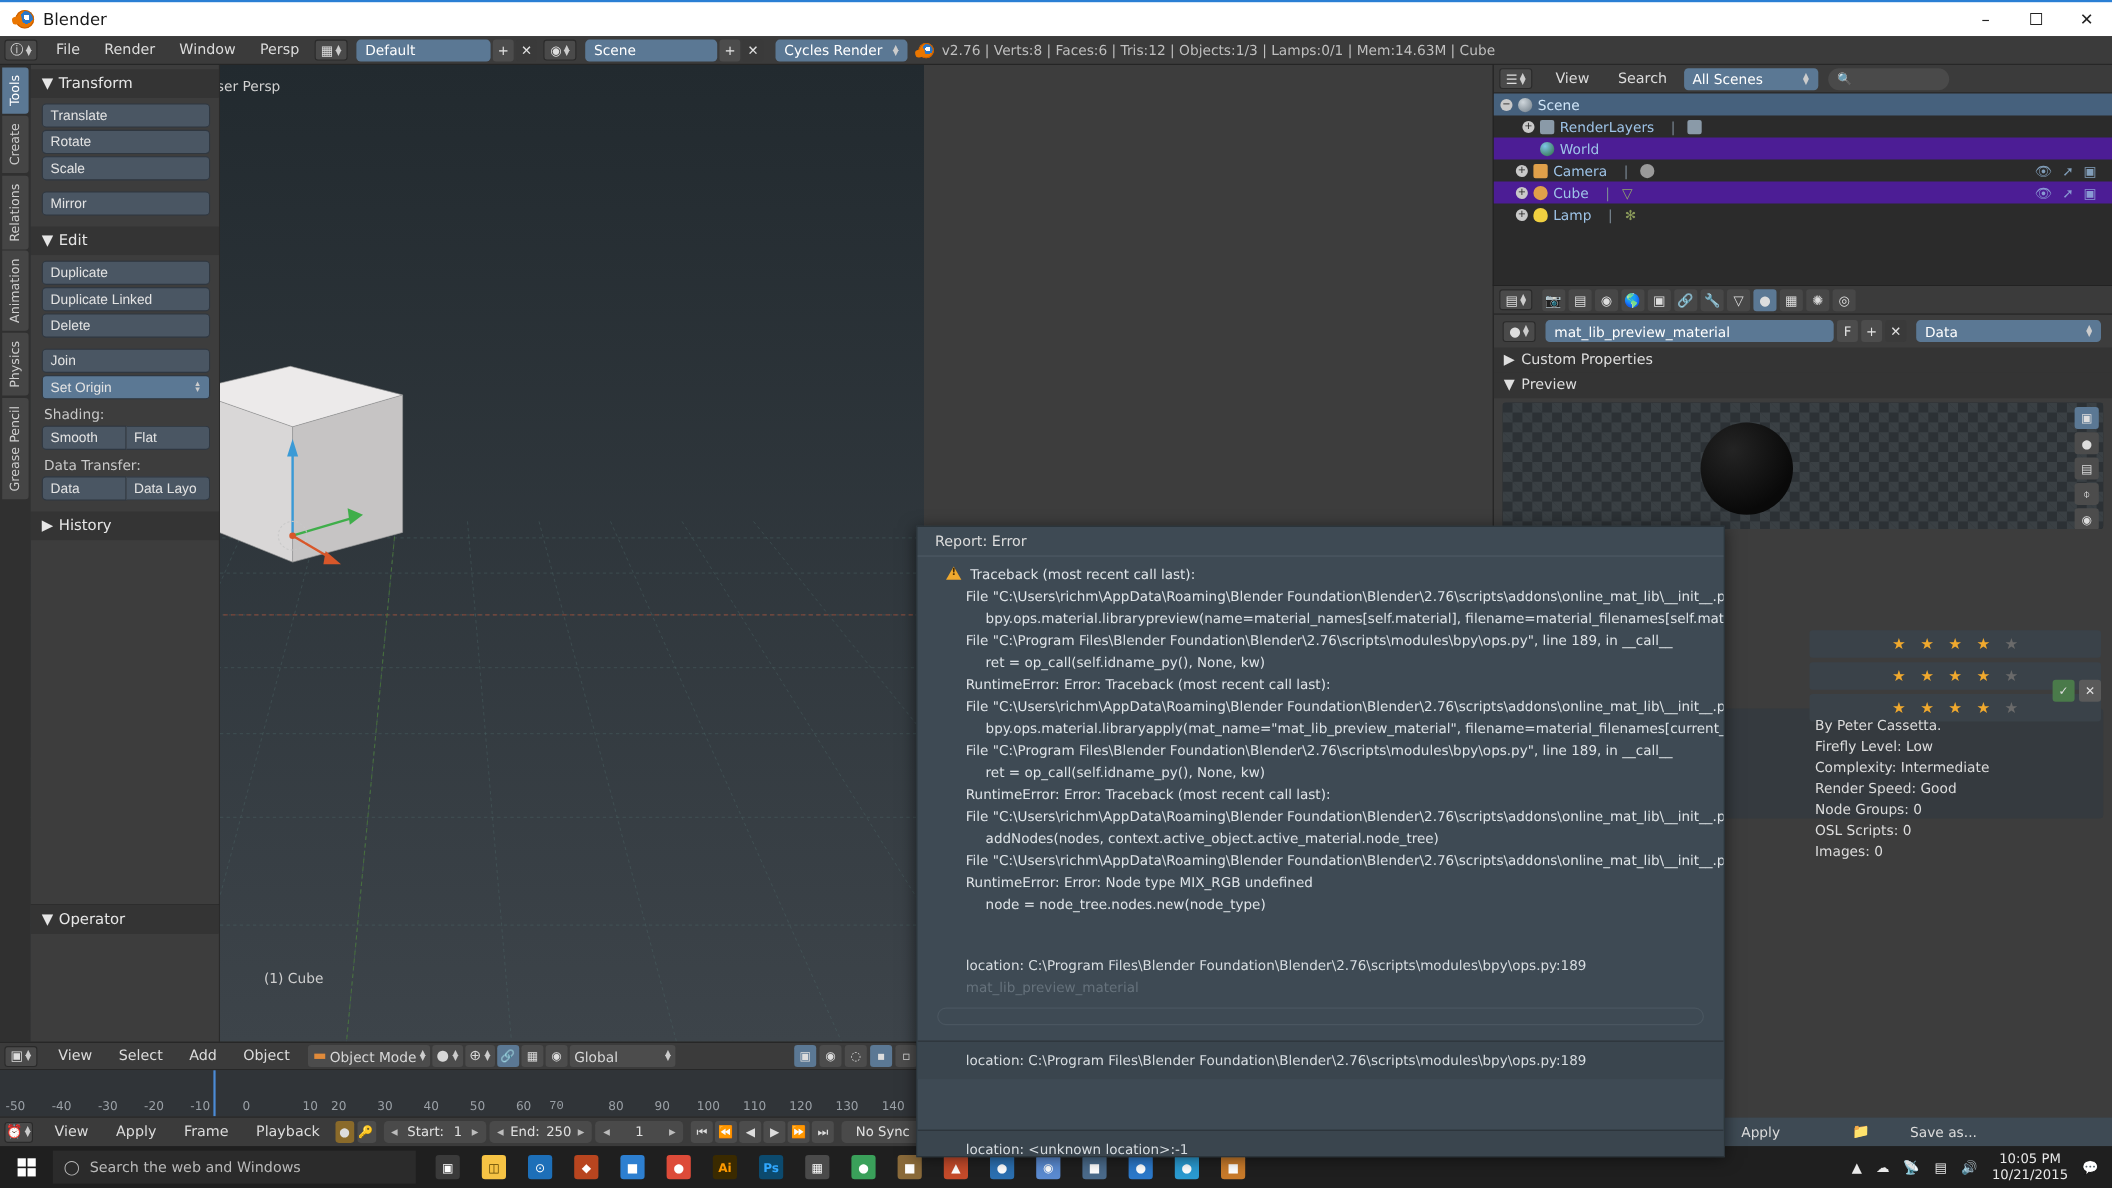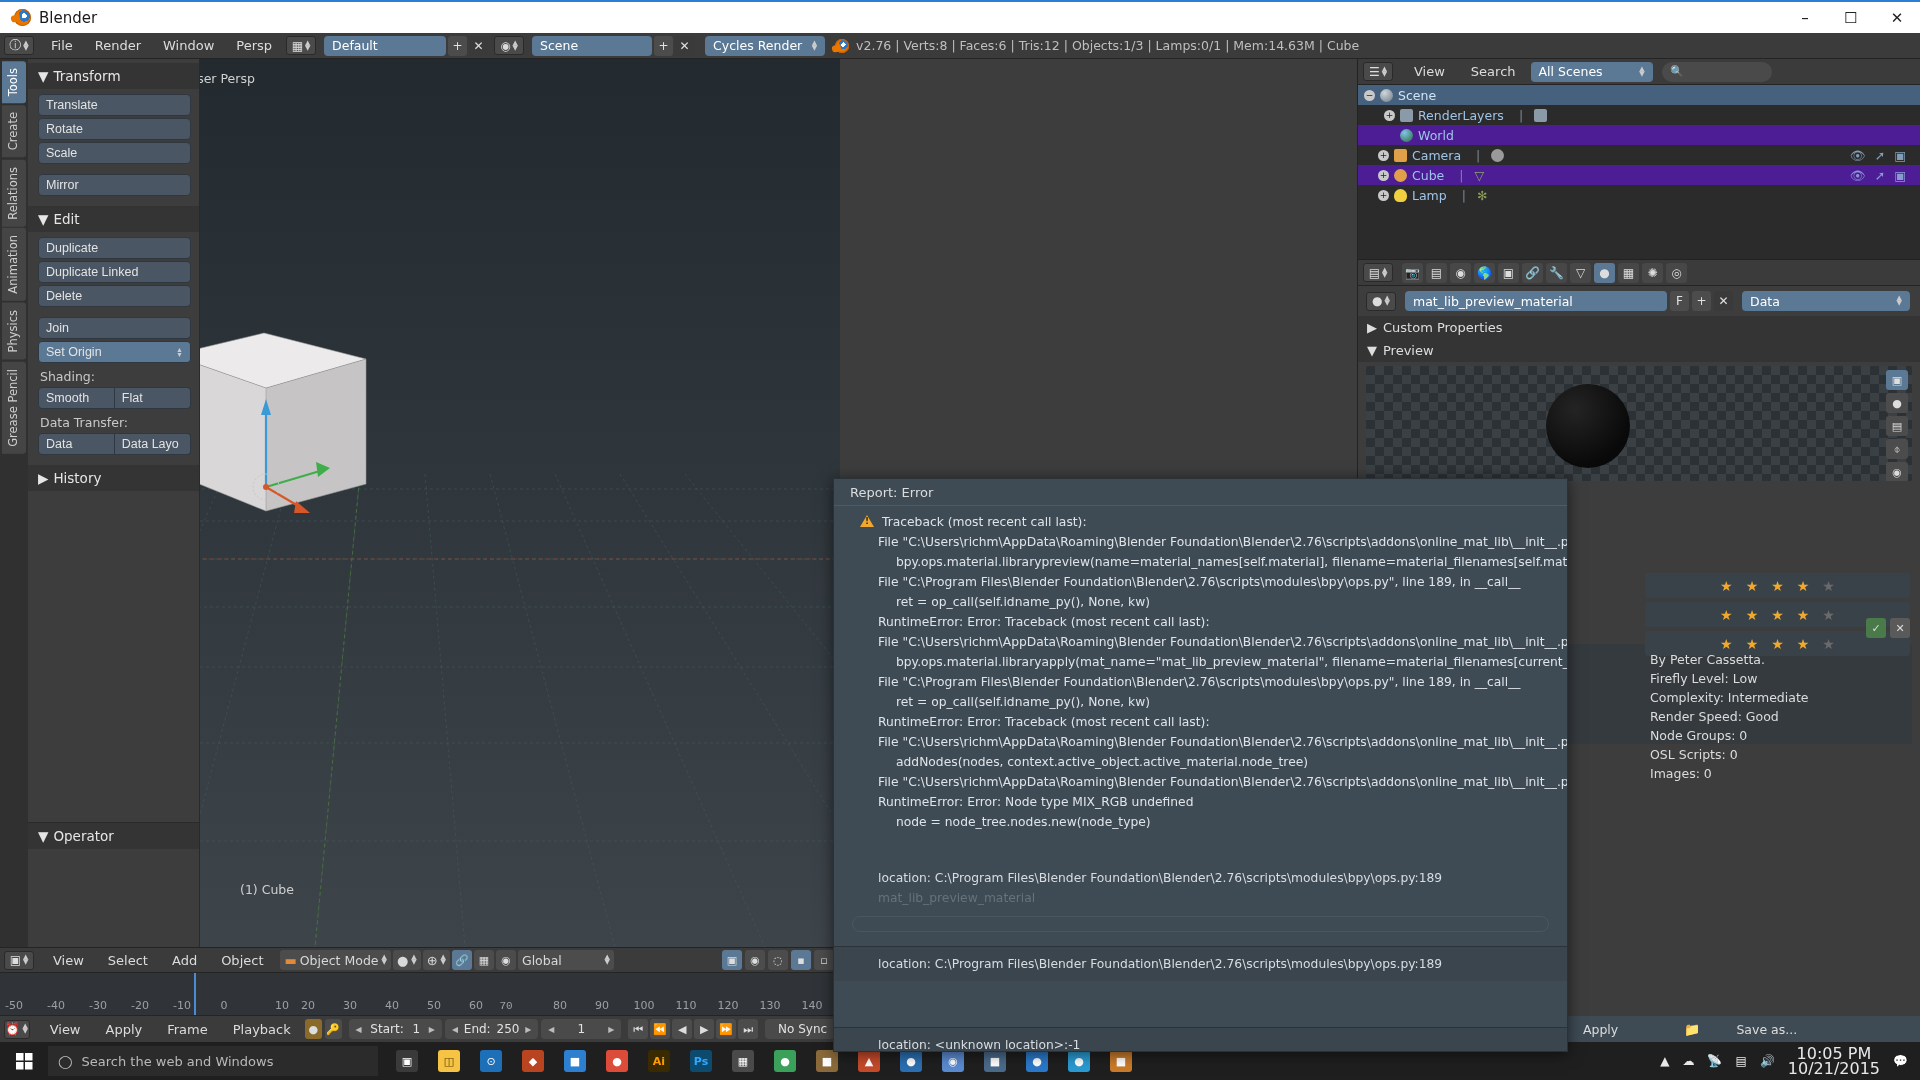--- a/index.html
+++ b/index.html
@@ -236,21 +236,21 @@
        linear-gradient(#fff,#fff) 0 9.5px/7.5px 7.5px no-repeat,
        linear-gradient(#fff,#fff) 9.5px 9.5px/7.5px 7.5px no-repeat; }
   .searchbox { width:330px; height:30px; background:#2b2b2b; display:flex; align-items:center;
      gap:9px; padding:0 10px; color:#b9b9b9; font-size:13px; }
   .tbicons { display:flex; align-items:center; gap:0px; margin-left:8px; }
   .tbi { width:42px; height:38px; display:flex; align-items:center; justify-content:center; }
   .tbi .ic { width:22px; height:22px; border-radius:3px; display:flex;
      align-items:center; justify-content:center; font-size:11px; color:#fff; }
   .tray { margin-left:auto; display:flex; align-items:center; gap:13px;
      padding-right:12px; color:#e9e9e9; font-size:12px; }
-  .clock { text-align:center; line-height:15px; font-size:16px; }
+  .clock { text-align:center; line-height:15px; font-size:12px; }
 </style>
 </head>
 <body>
 
 <div class="app">
 
   <div class="winbar">
     <div class="wtitle">
       <span class="blender-logo"></span>
       <span>Blender</span>

